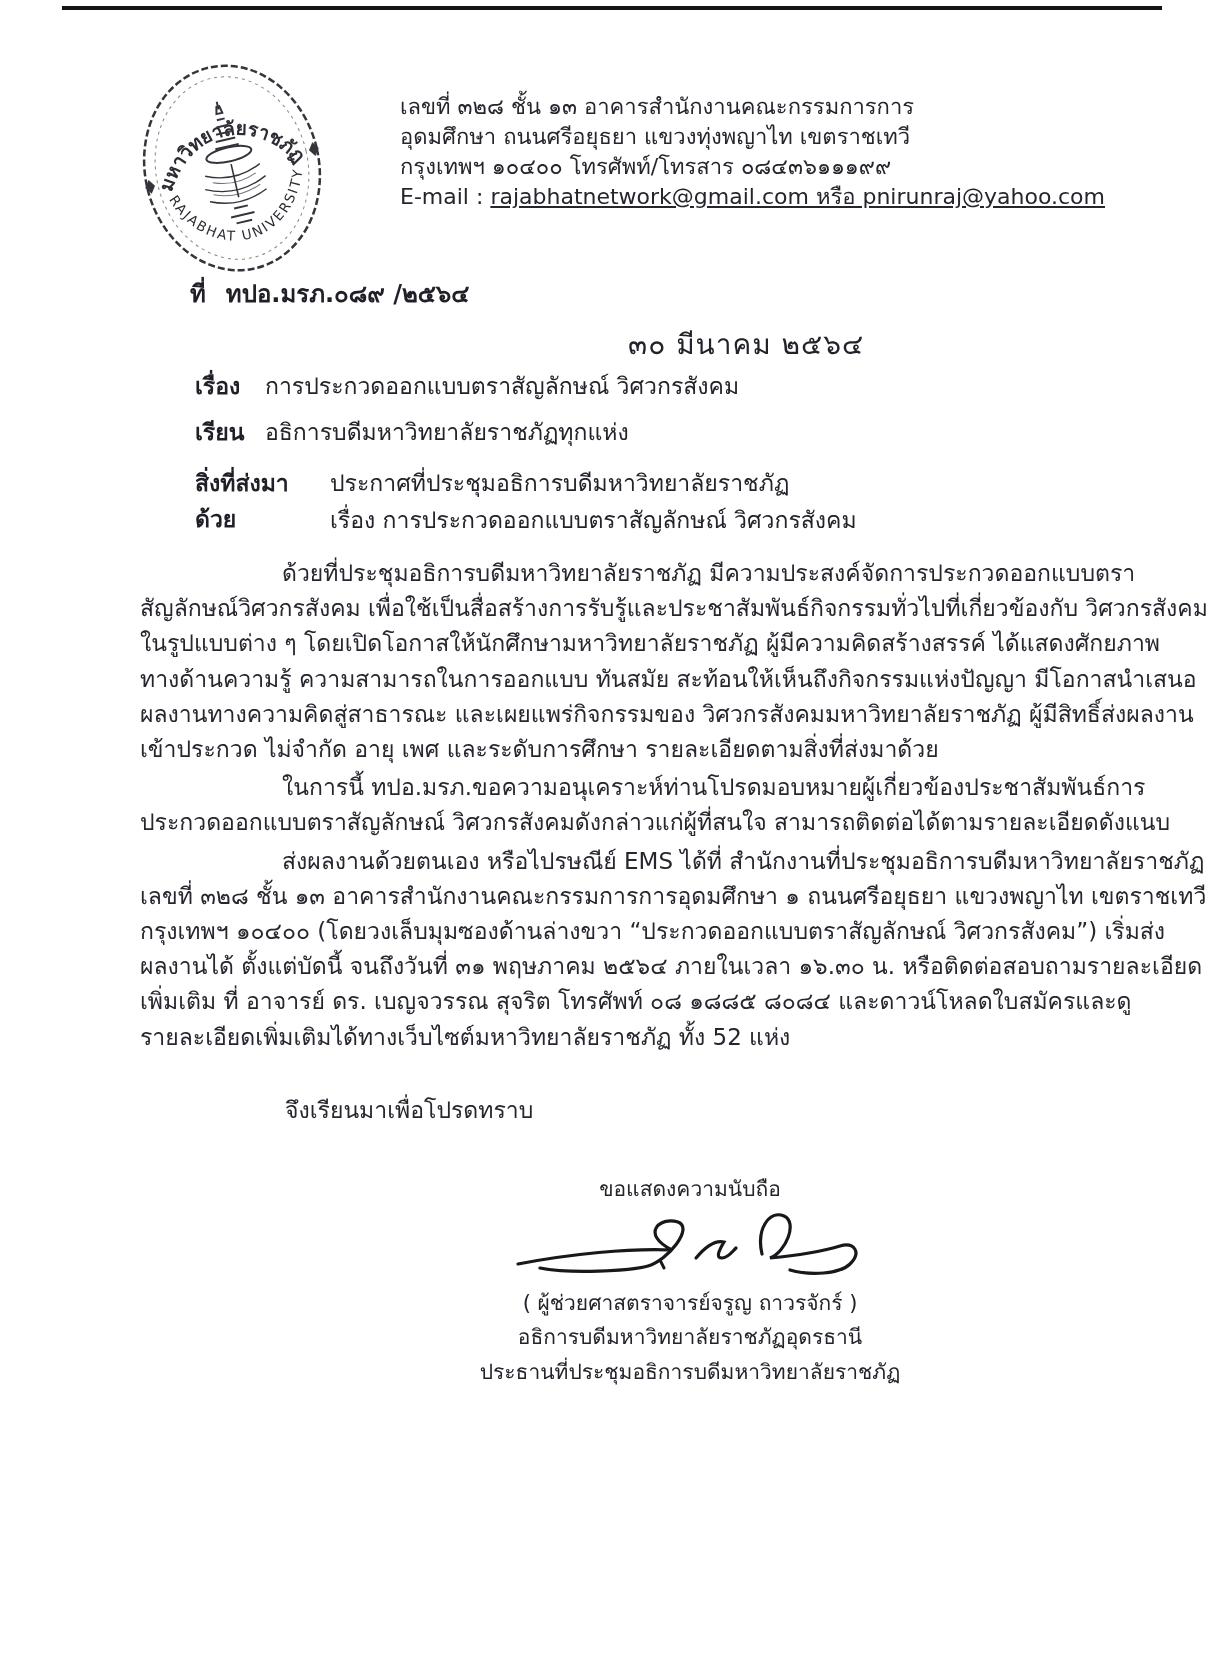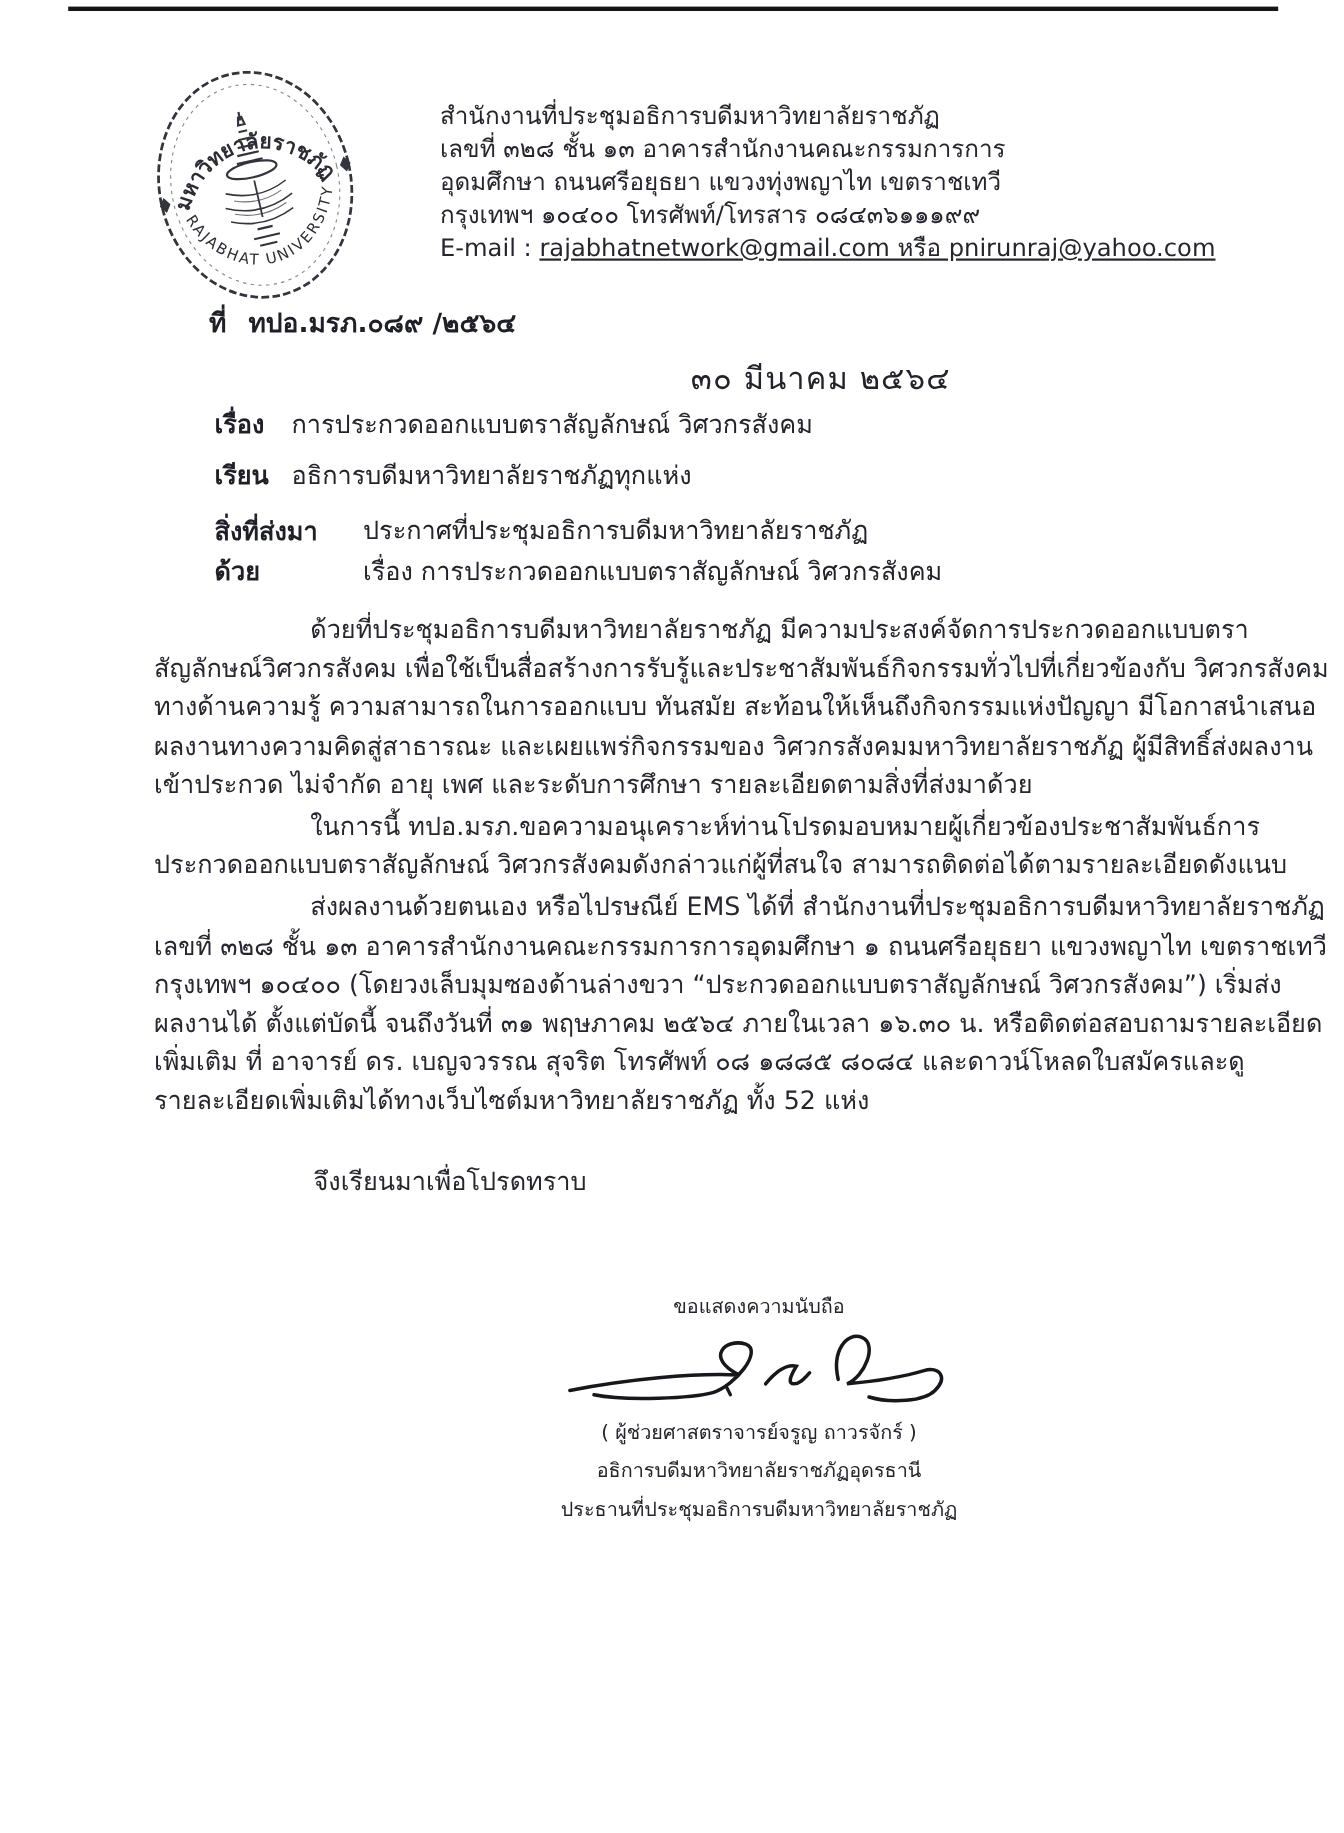--- a/index.html
+++ b/index.html
@@ -31,21 +31,21 @@
   .f-attach .val div { line-height:37px; }
 
   
   .body-block { position:absolute; left:140px; top:556px; width:956px; font-size:23px; color:#26262f; }
   .para div { line-height:35.2px; white-space:nowrap; }
   .para div:first-child { padding-left:142px; }
   .para { margin-bottom:3px; }
   .closing { margin-top:38px; padding-left:145px; line-height:35px; }
 
   
-  .signoff { position:absolute; left:430px; top:1172px; width:520px; text-align:center; font-size:18px; color:#23232c; }
+  .signoff { position:absolute; left:430px; top:1172px; width:520px; text-align:center; font-size:21px; color:#23232c; }
   .signoff .salutation { line-height:34px; }
   .sig-svg { display:block; margin:2px auto 0 auto; }
   .signoff .name { line-height:34px; }
   .signoff .title { line-height:35px; }
 </style>
 </head>
 <body>
 
 <div class="page">
 
@@ -81,21 +81,20 @@
 
       <g fill="#34343d" stroke="none">
         <path d="M11 108 l5 -7 5 7 -5 7 z"></path>
         <path d="M179 108 l5 -7 5 7 -5 7 z"></path>
       </g>
     </g>
   </svg>
 
   <div class="lh-text">
     <div class="lh-lines">
-        <div>สำนักงานที่ประชุมอธิการบดีมหาวิทยาลัยราชภัฏ</div>
         <div>เลขที่ ๓๒๘ ชั้น ๑๓ อาคารสำนักงานคณะกรรมการการ</div>
         <div>อุดมศึกษา ถนนศรีอยุธยา  แขวงทุ่งพญาไท เขตราชเทวี</div>
         <div>กรุงเทพฯ ๑๐๔๐๐  โทรศัพท์/โทรสาร ๐๘๔๓๖๑๑๑๙๙</div>
       </div>
     <div class="lh-line lh-email"><span>E-mail : </span><span class="email-underline">rajabhatnetwork@gmail.com หรือ pnirunraj@yahoo.com</span></div>
   </div>
 
   <div class="ref-row">
     <span>ที่</span><span class="ref-no">ทปอ.มรภ.๐๘๙ /๒๕๖๔</span>
   </div>
@@ -117,20 +116,21 @@
 
   <div class="field f-to">
     <span class="lbl">เรียน</span>
     <span class="val">อธิการบดีมหาวิทยาลัยราชภัฏทุกแห่ง</span>
   </div>
 
   <div class="body-block">
     <div class="para">
         <div>ด้วยที่ประชุมอธิการบดีมหาวิทยาลัยราชภัฏ มีความประสงค์จัดการประกวดออกแบบตรา</div>
         <div>สัญลักษณ์วิศวกรสังคม เพื่อใช้เป็นสื่อสร้างการรับรู้และประชาสัมพันธ์กิจกรรมทั่วไปที่เกี่ยวข้องกับ วิศวกรสังคม</div>
+        <div>ในรูปแบบต่าง ๆ โดยเปิดโอกาสให้นักศึกษามหาวิทยาลัยราชภัฏ ผู้มีความคิดสร้างสรรค์ ได้แสดงศักยภาพ</div>
         <div>ทางด้านความรู้ ความสามารถในการออกแบบ ทันสมัย สะท้อนให้เห็นถึงกิจกรรมแห่งปัญญา  มีโอกาสนำเสนอ</div>
         <div>ผลงานทางความคิดสู่สาธารณะ และเผยแพร่กิจกรรมของ วิศวกรสังคมมหาวิทยาลัยราชภัฏ  ผู้มีสิทธิ์ส่งผลงาน</div>
         <div>เข้าประกวด   ไม่จำกัด อายุ เพศ และระดับการศึกษา รายละเอียดตามสิ่งที่ส่งมาด้วย</div>
       </div>
     <div class="para">
         <div>ในการนี้ ทปอ.มรภ.ขอความอนุเคราะห์ท่านโปรดมอบหมายผู้เกี่ยวข้องประชาสัมพันธ์การ</div>
         <div>ประกวดออกแบบตราสัญลักษณ์ วิศวกรสังคมดังกล่าวแก่ผู้ที่สนใจ สามารถติดต่อได้ตามรายละเอียดดังแนบ</div>
       </div>
     <div class="para">
         <div>ส่งผลงานด้วยตนเอง หรือไปรษณีย์ EMS ได้ที่ สำนักงานที่ประชุมอธิการบดีมหาวิทยาลัยราชภัฏ</div>

